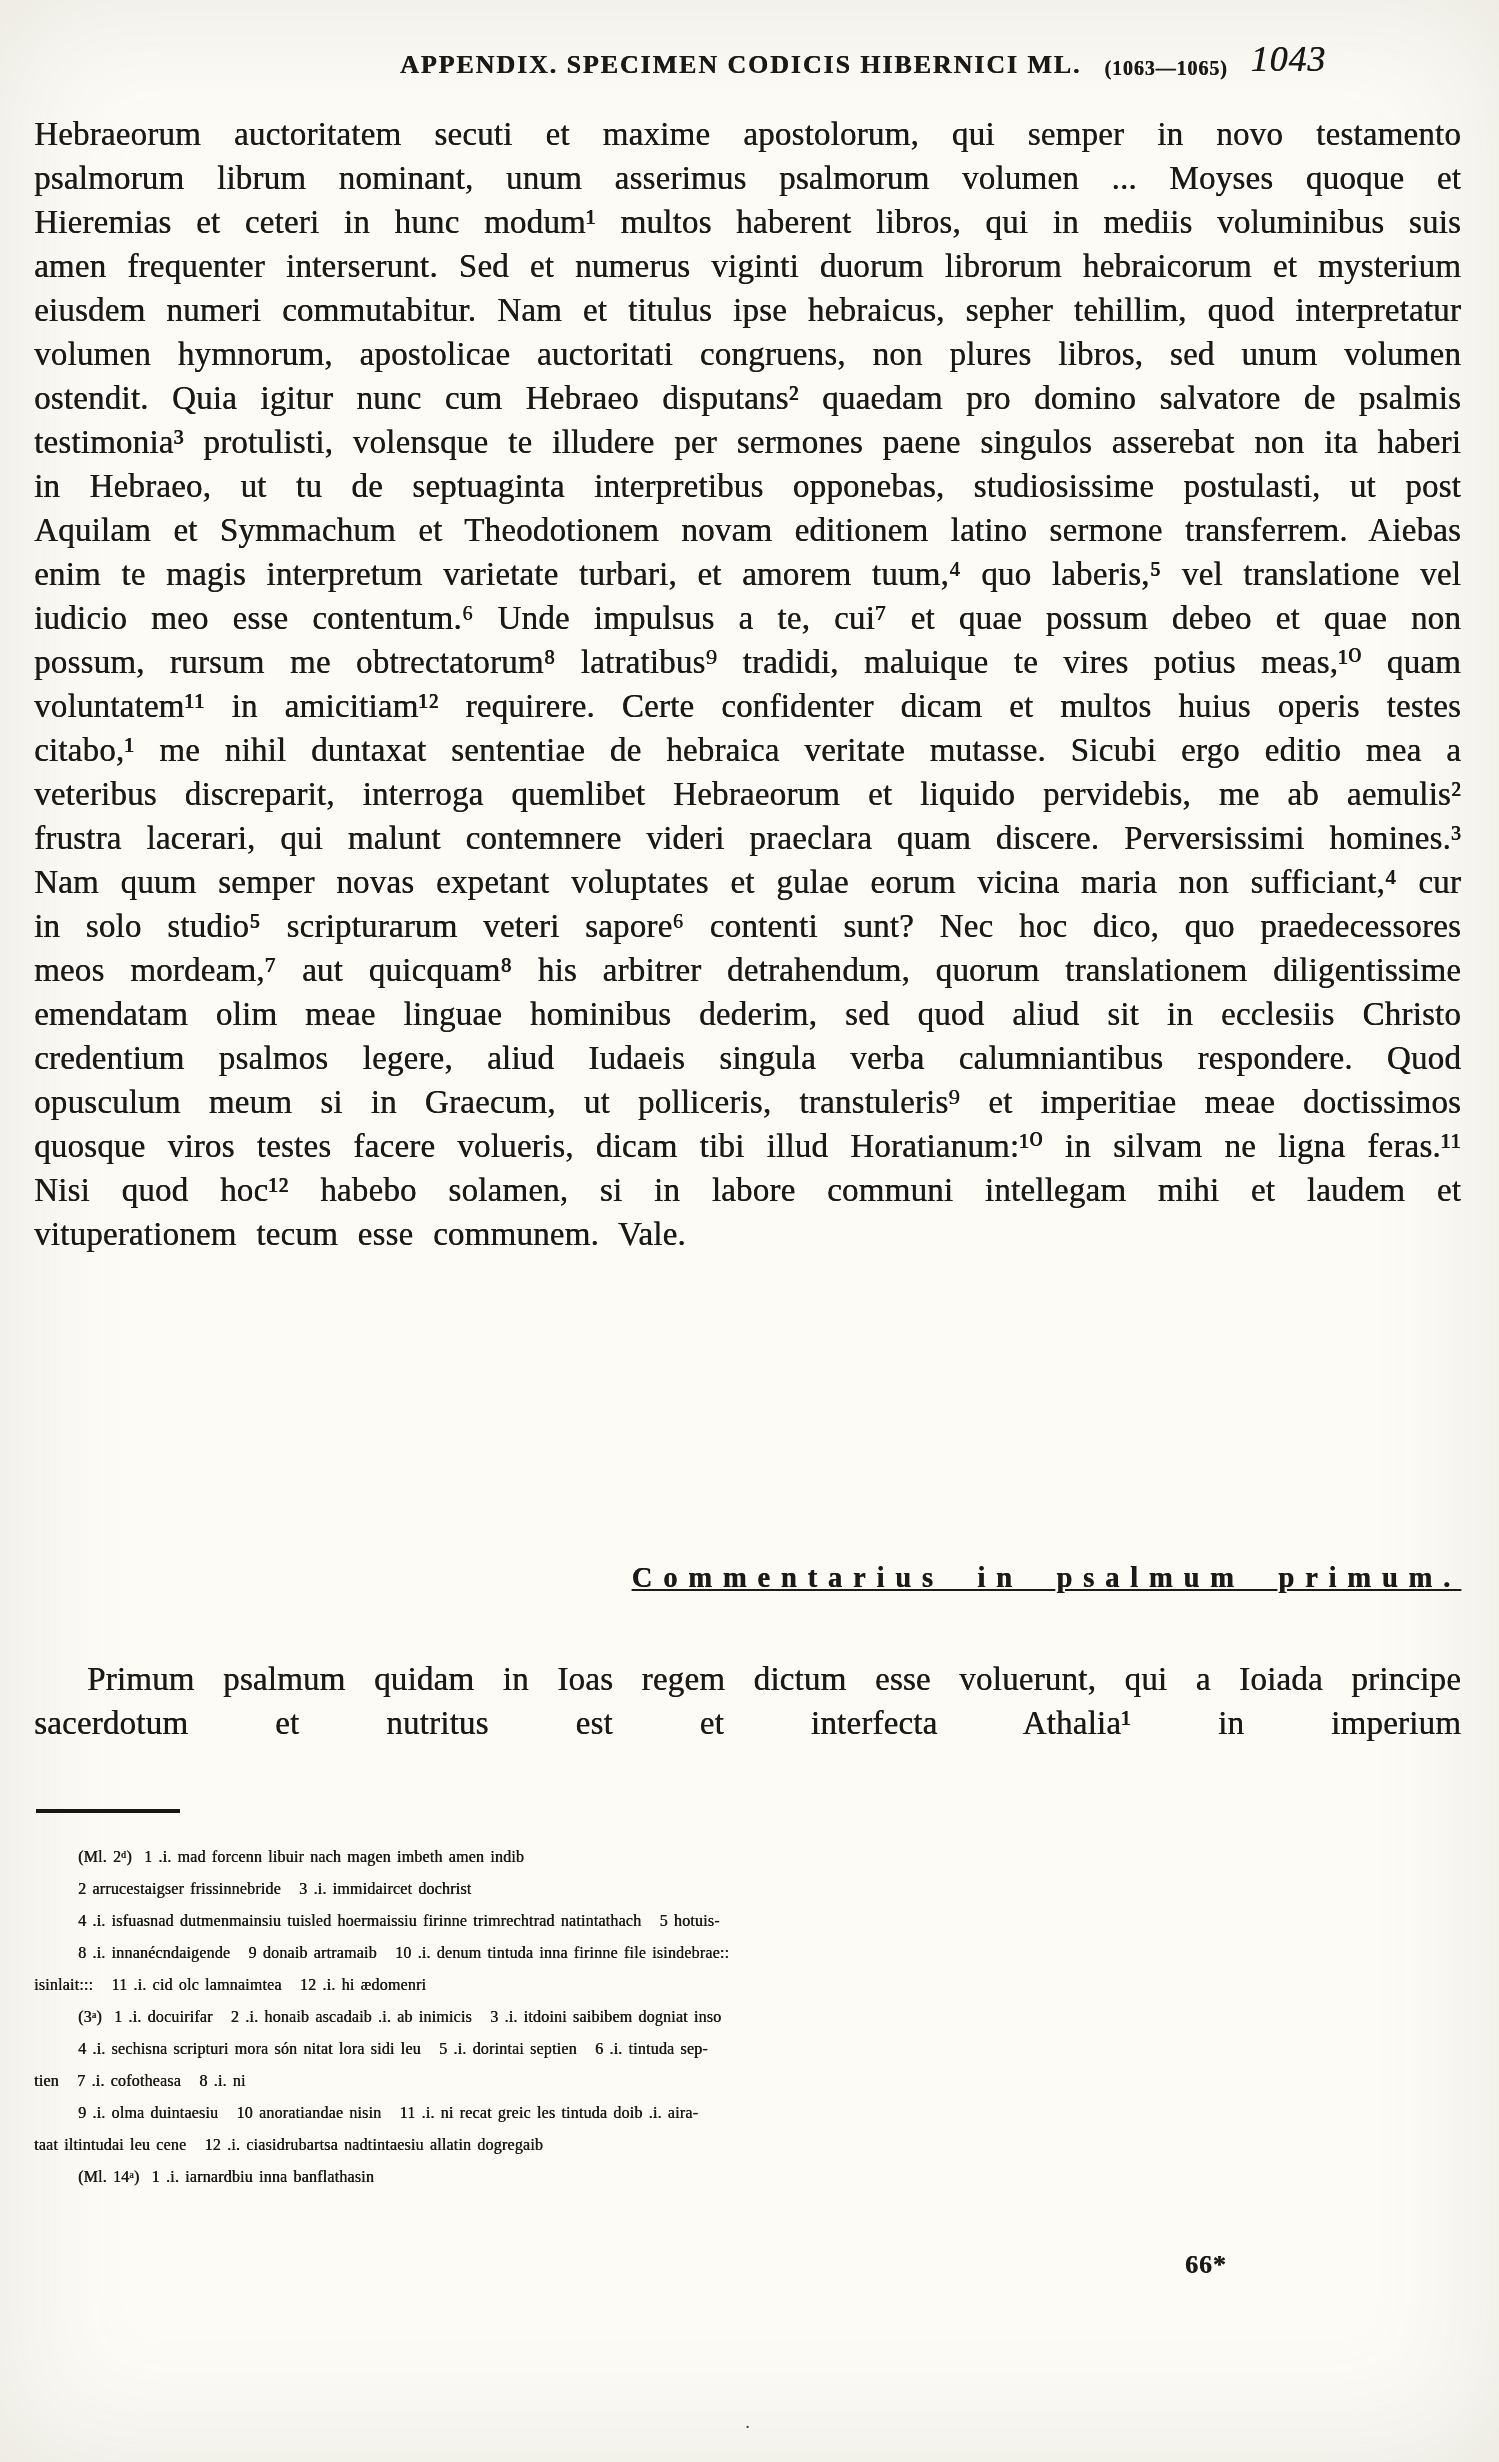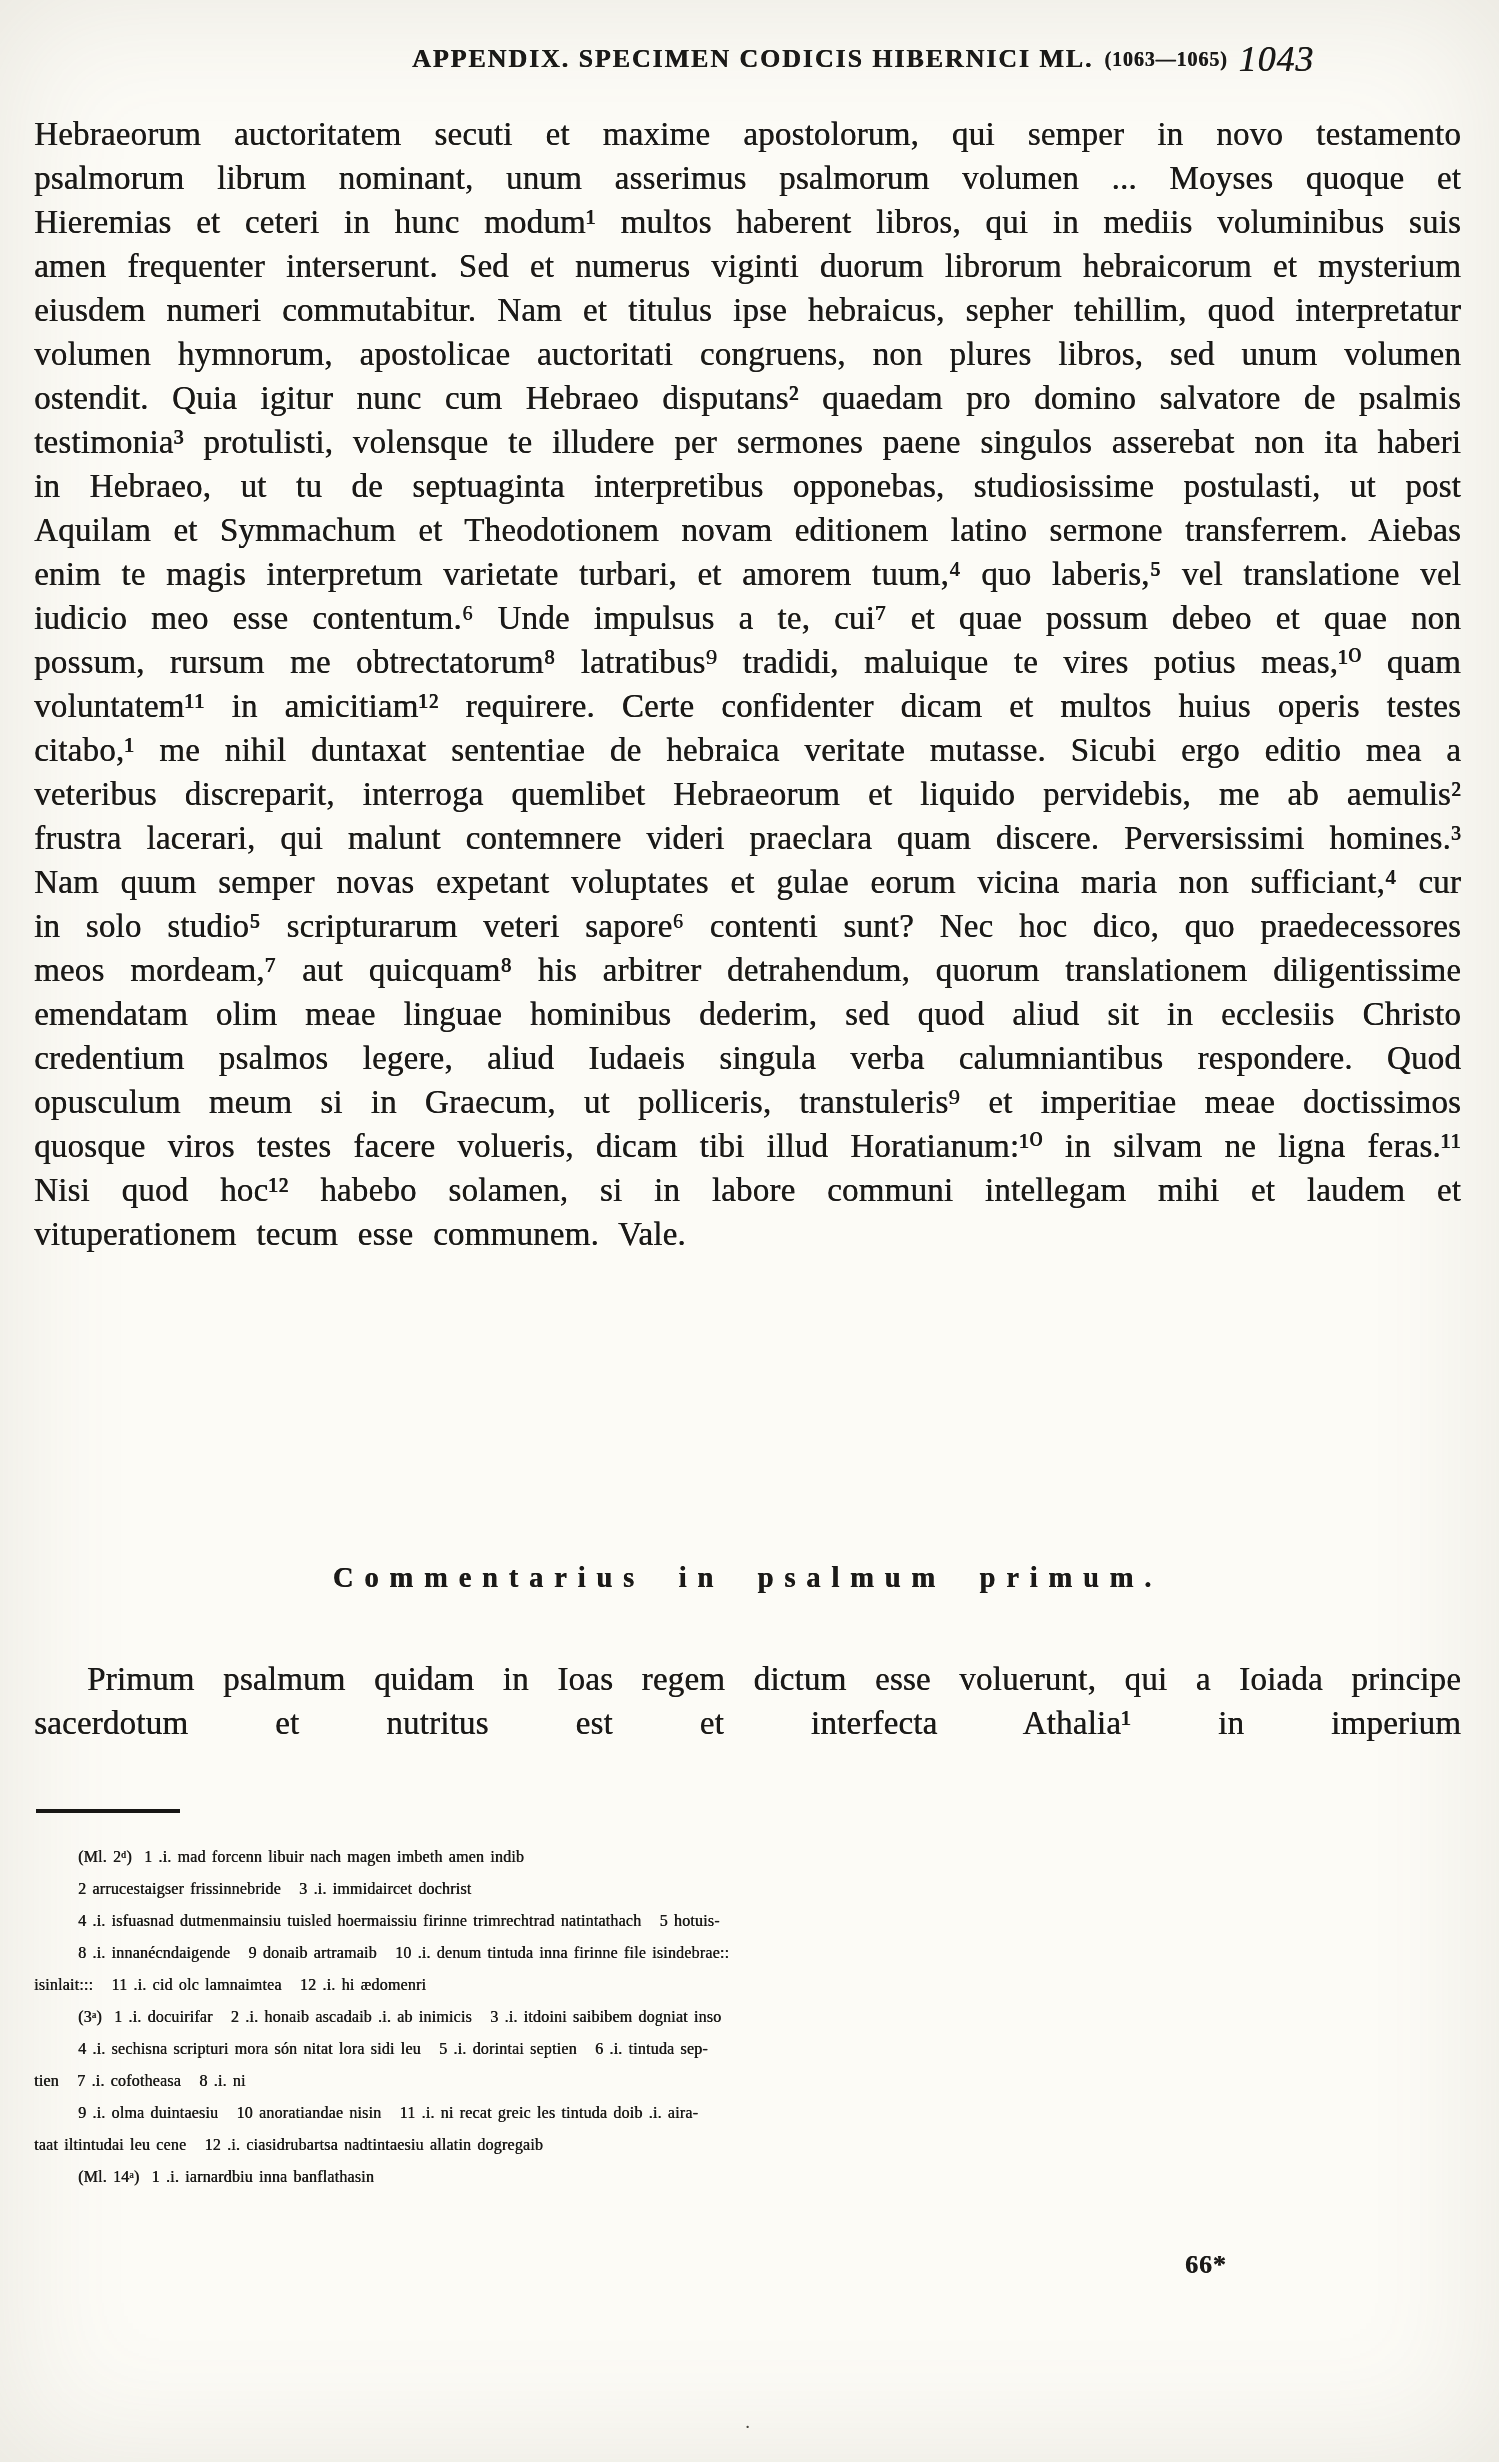--- a/index.html
+++ b/index.html
@@ -17,39 +17,39 @@
     overflow: hidden;
     box-shadow: inset 0 0 133px rgba(115,105,85,0.14);
   }
   .text-block {
     position: absolute; left: 34px; right: 38px; top: 0; bottom: 0;
     text-shadow: 0.4px 0 0 currentColor; 
   }
   
   .running-head {
     position: absolute; left: 237px; right: 5.7px; top: 38px;
-    display: flex; justify-content: center; align-items: center; gap: 11px;
+    display: flex; justify-content: center; align-items: flex-end; gap: 23px;
     white-space: nowrap;
   }
   .rh-title { font-size: 26px; font-weight: 700; letter-spacing: 1.9px; }
   .rh-cols  { font-size: 20px; font-weight: 700; letter-spacing: 0.9px; }
   .rh-page  { font-size: 36px; font-weight: 400; letter-spacing: 0.9px; font-style: italic; }
   
   .body-par {
     position: absolute; left: 0; right: 0; margin: 0;
     font-size: 33px; line-height: 44px;
     text-align: justify;
     word-spacing: 0.34em; letter-spacing: 0.2px;
   }
   .par-1 { top: 112px; }
   .section-heading {
     position: absolute; left: 0; right: 0; top: 1562px; margin: 0;
-    text-align: center;
+    text-align: right;
     font-size: 28.5px; font-weight: 600;
-    letter-spacing: 0.38em; word-spacing: 0.55em;
+    letter-spacing: 0.38em; word-spacing: 0.55em; text-decoration: underline;
   }
   .par-2 { top: 1657px; text-indent: 53px; text-align-last: justify; }
   
   .fn-rule {
     position: absolute; left: 1.9px; top: 1809px;
     width: 144px; height: 3.8px; background: #171614;
   }
   .footnotes {
     position: absolute; left: 0; right: 0; top: 1841px;
     font-size: 16px; line-height: 32px;

